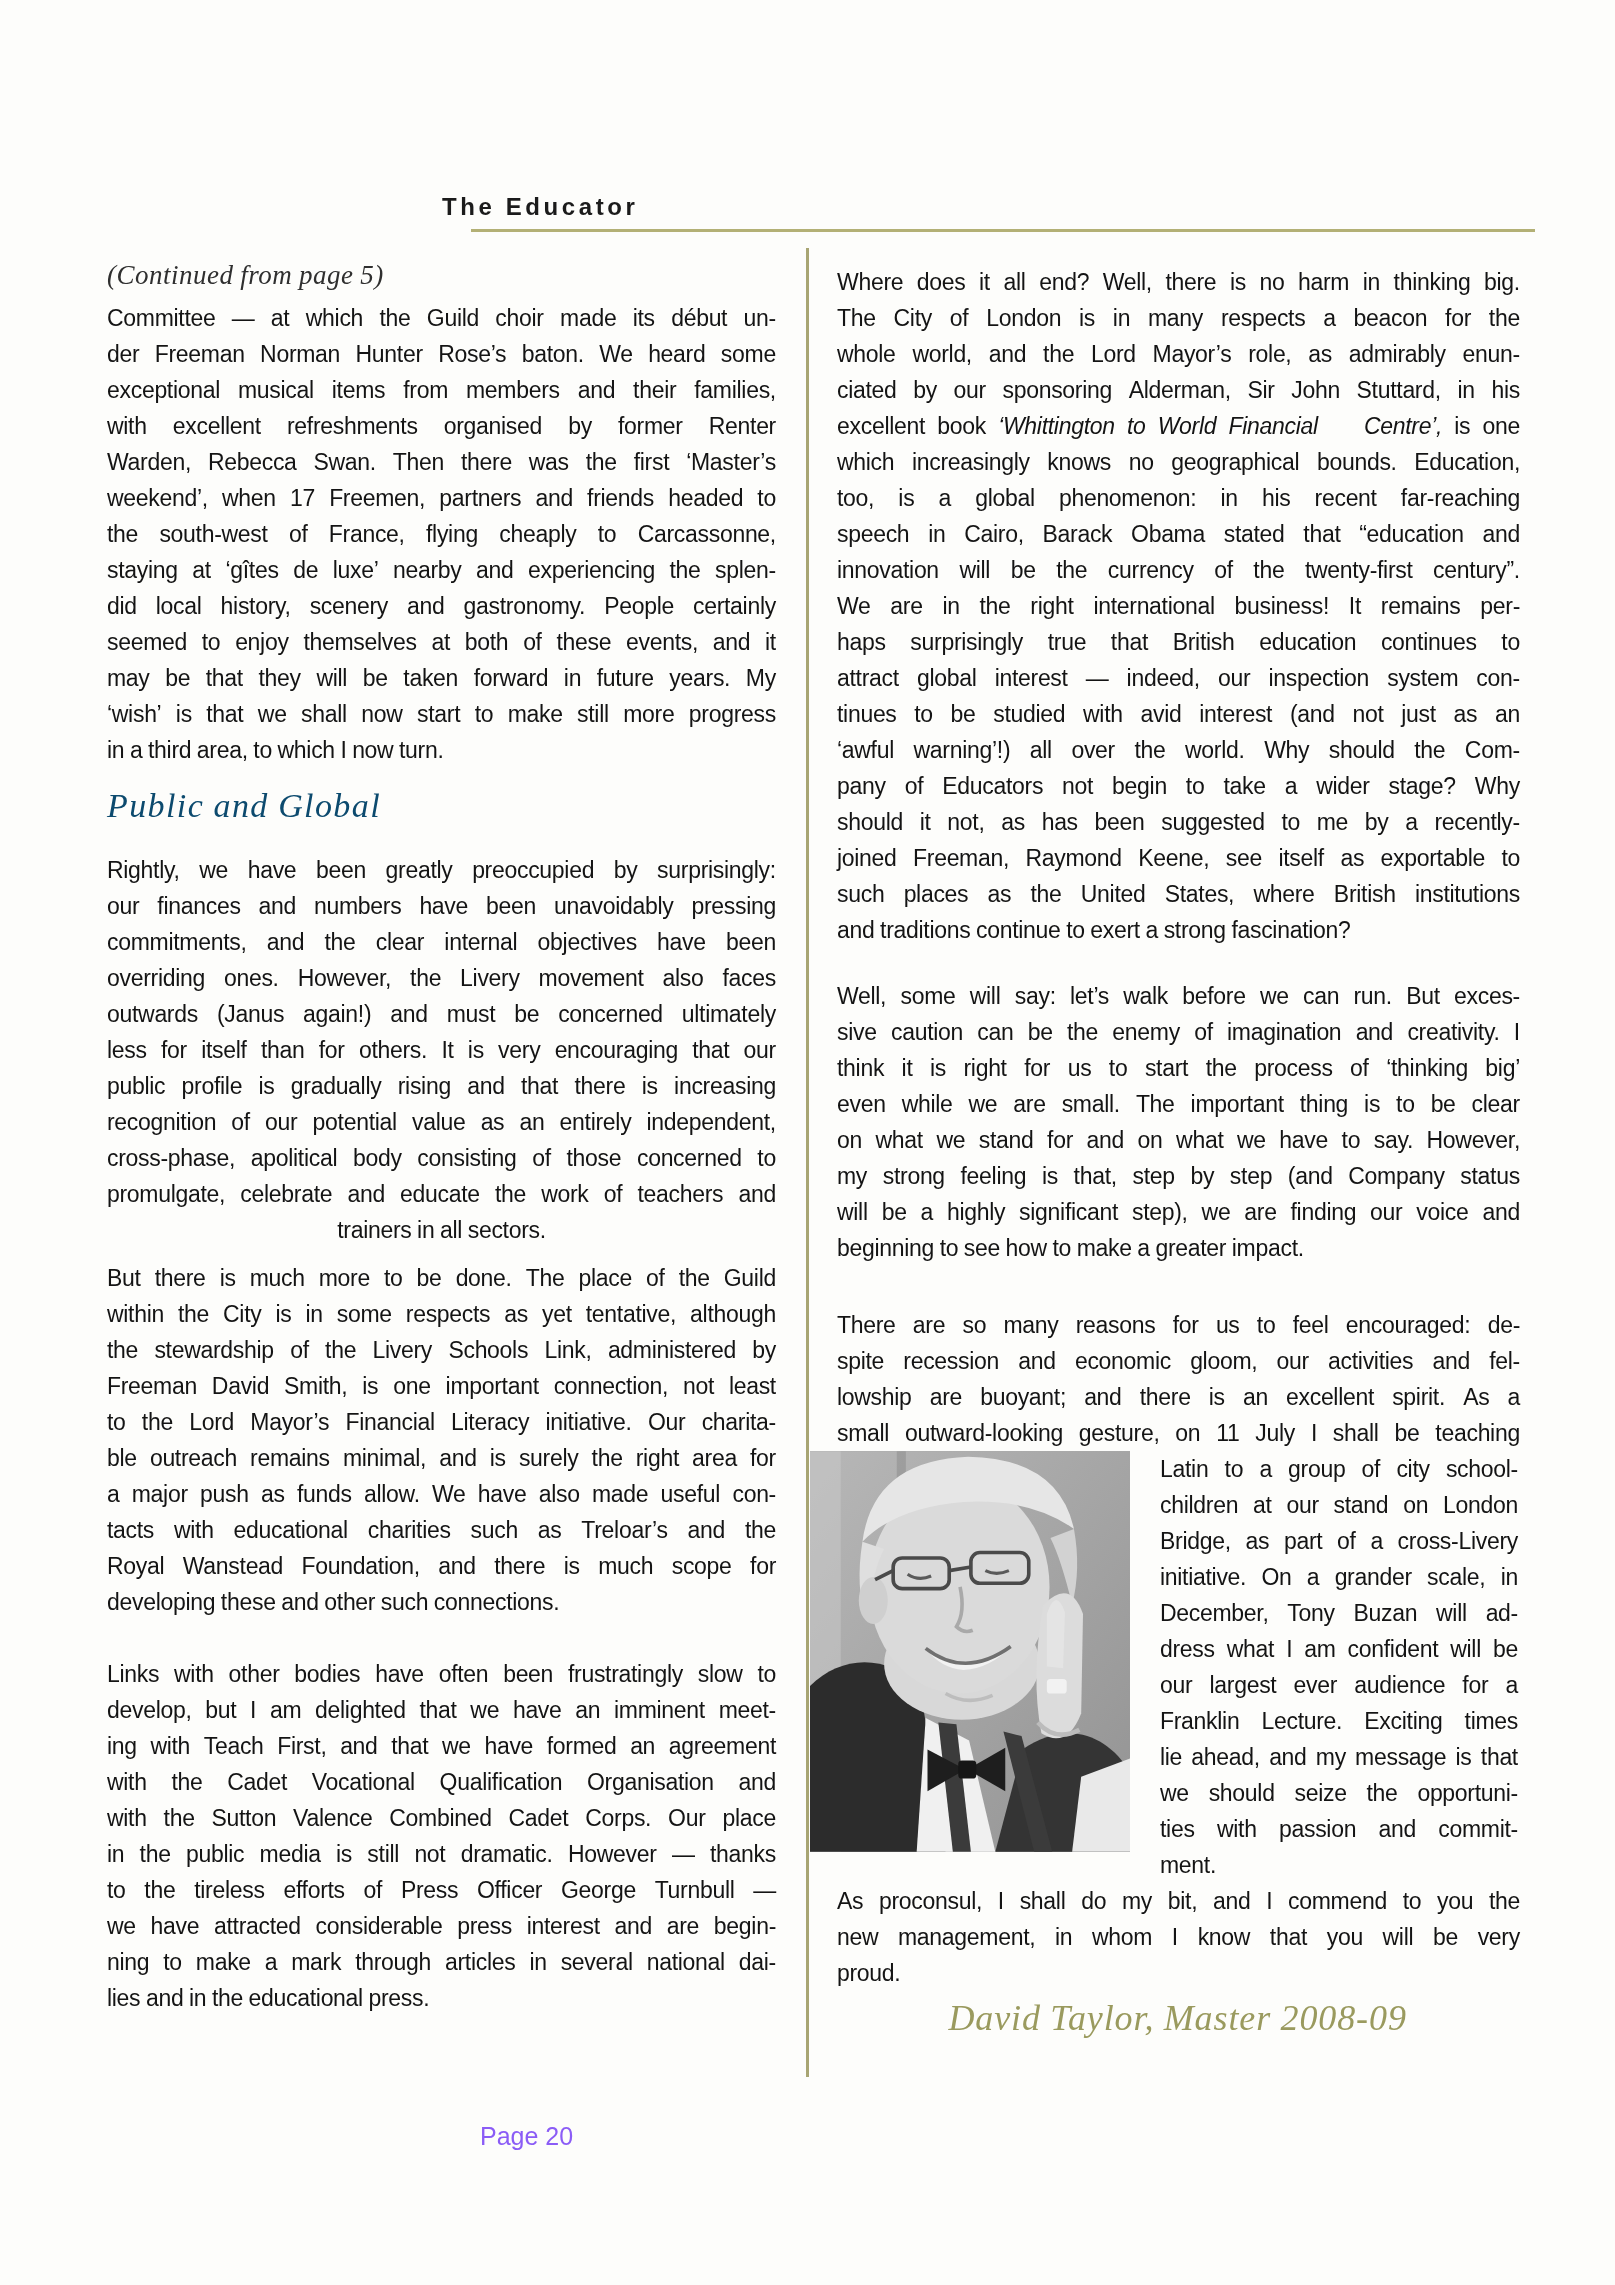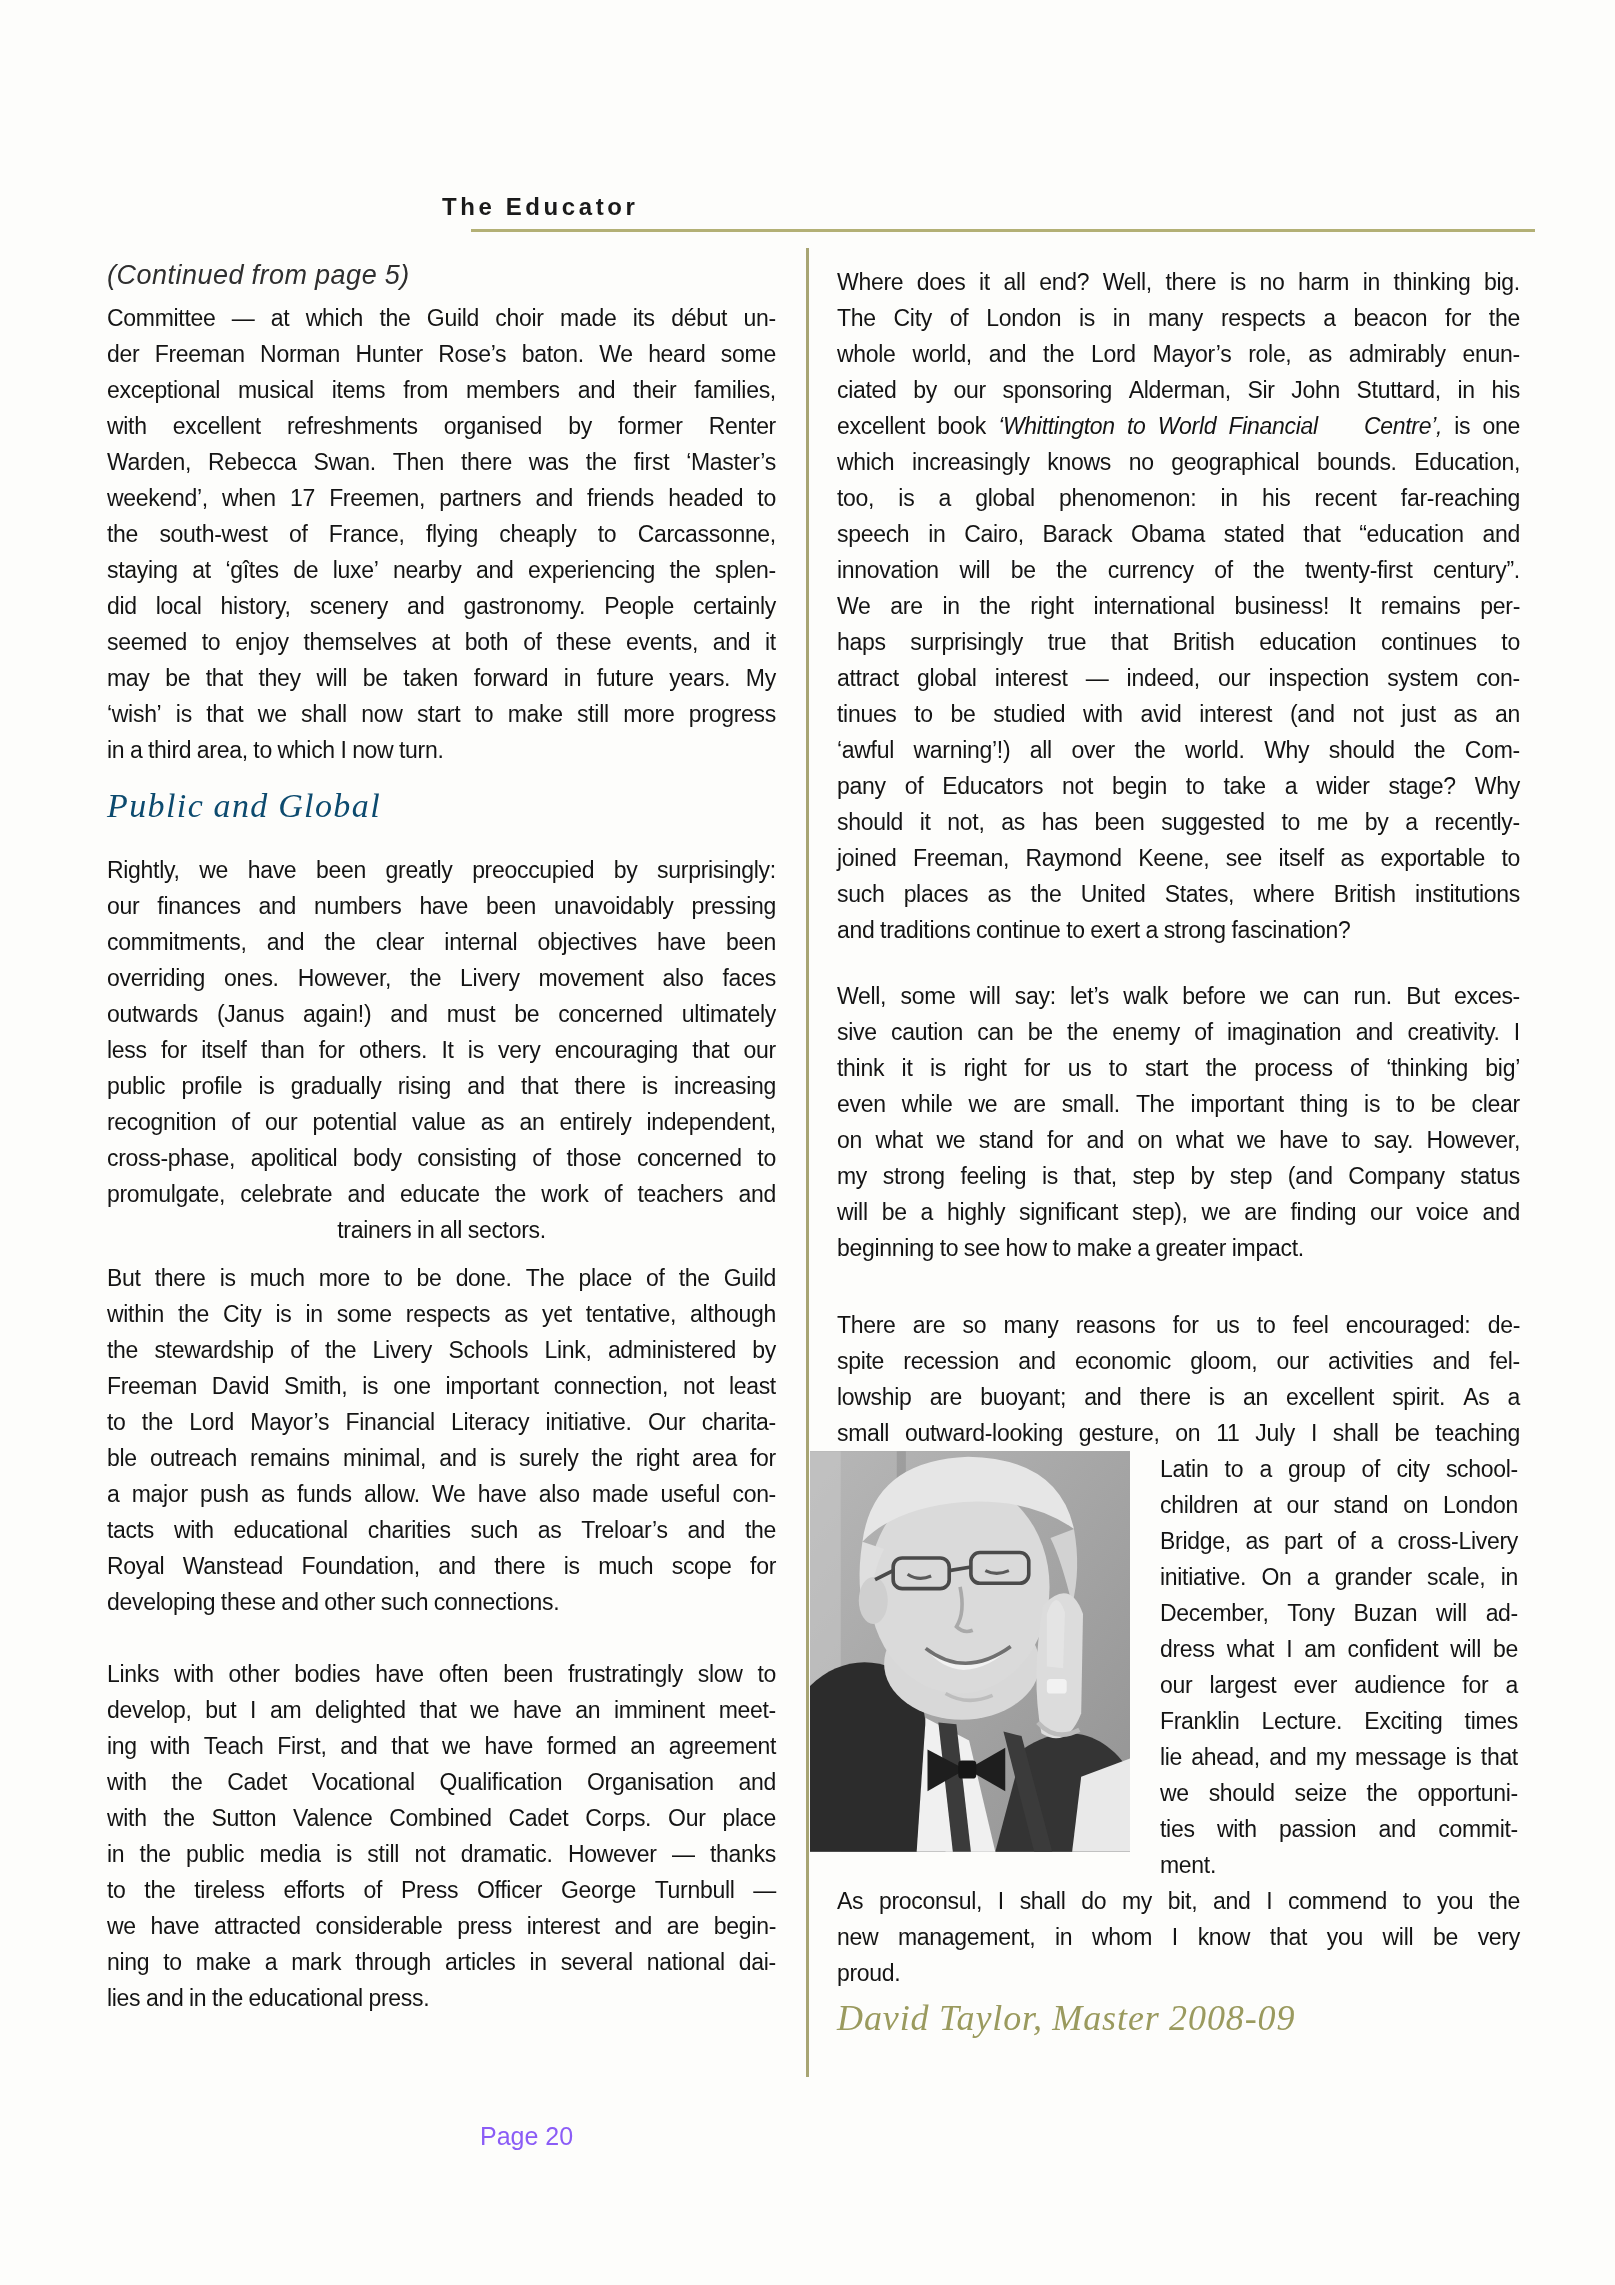--- a/index.html
+++ b/index.html
@@ -24,21 +24,21 @@
   .col {
     position:absolute; font-size:23px; line-height:36px;
     letter-spacing:-0.3px; word-spacing:-0.5px; color:#141414;
   }
   .col-left  { left:107px; top:257px; width:669px; }
   .col-right { left:837px; top:264px; width:683px; }
   .ln { height:36px; white-space:nowrap; overflow:visible; }
   .ln.j { display:flex; justify-content:space-between; }
   .ln.j span { white-space:pre; }
   .note {
-    font-family:Liberation Sans, sans-serif; font-style:italic;
+    font-family:Liberation Serif, serif; font-style:italic;
     font-size:27px; letter-spacing:0.5px; color:#2f2f2f;
     height:36px; margin-bottom:7.2px;
   }
   .section-heading {
     font-family:"Liberation Serif", serif; font-style:italic;
     font-size:34px; letter-spacing:1.4px; color:#0c4a6e;
     height:45px; line-height:45px; margin-top:0; margin-bottom:24.4px; font-weight:400;
   }
   .mb16 { margin-bottom:14.5px; }
   .mb33 { margin-bottom:30px; }
@@ -48,21 +48,21 @@
   .photo-row { display:flex; margin-left:-27px; }
   .photo {
     flex:none; width:320px; height:401px; background:#a9a9a9;
     position:relative; overflow:hidden;
   }
   .photo svg { display:block; }
   .narrow-col { width:358px; margin-left:30px; }
   .signature {
     font-family:"Liberation Serif", serif; font-style:italic;
     font-size:36px; letter-spacing:0.9px; color:#9a9a5e;
-    text-align:left; padding-right:1.8px; margin-top:3.6px; height:47px; line-height:47px;
+    text-align:center; padding-right:1.8px; margin-top:3.6px; height:47px; line-height:47px;
   }
   .page-footer {
     position:absolute; left:480px; top:2122px;
     font-size:25px; color:#8b5cf6;
   }
 </style>
 </head>
 <body>
 
 <div class="page">

